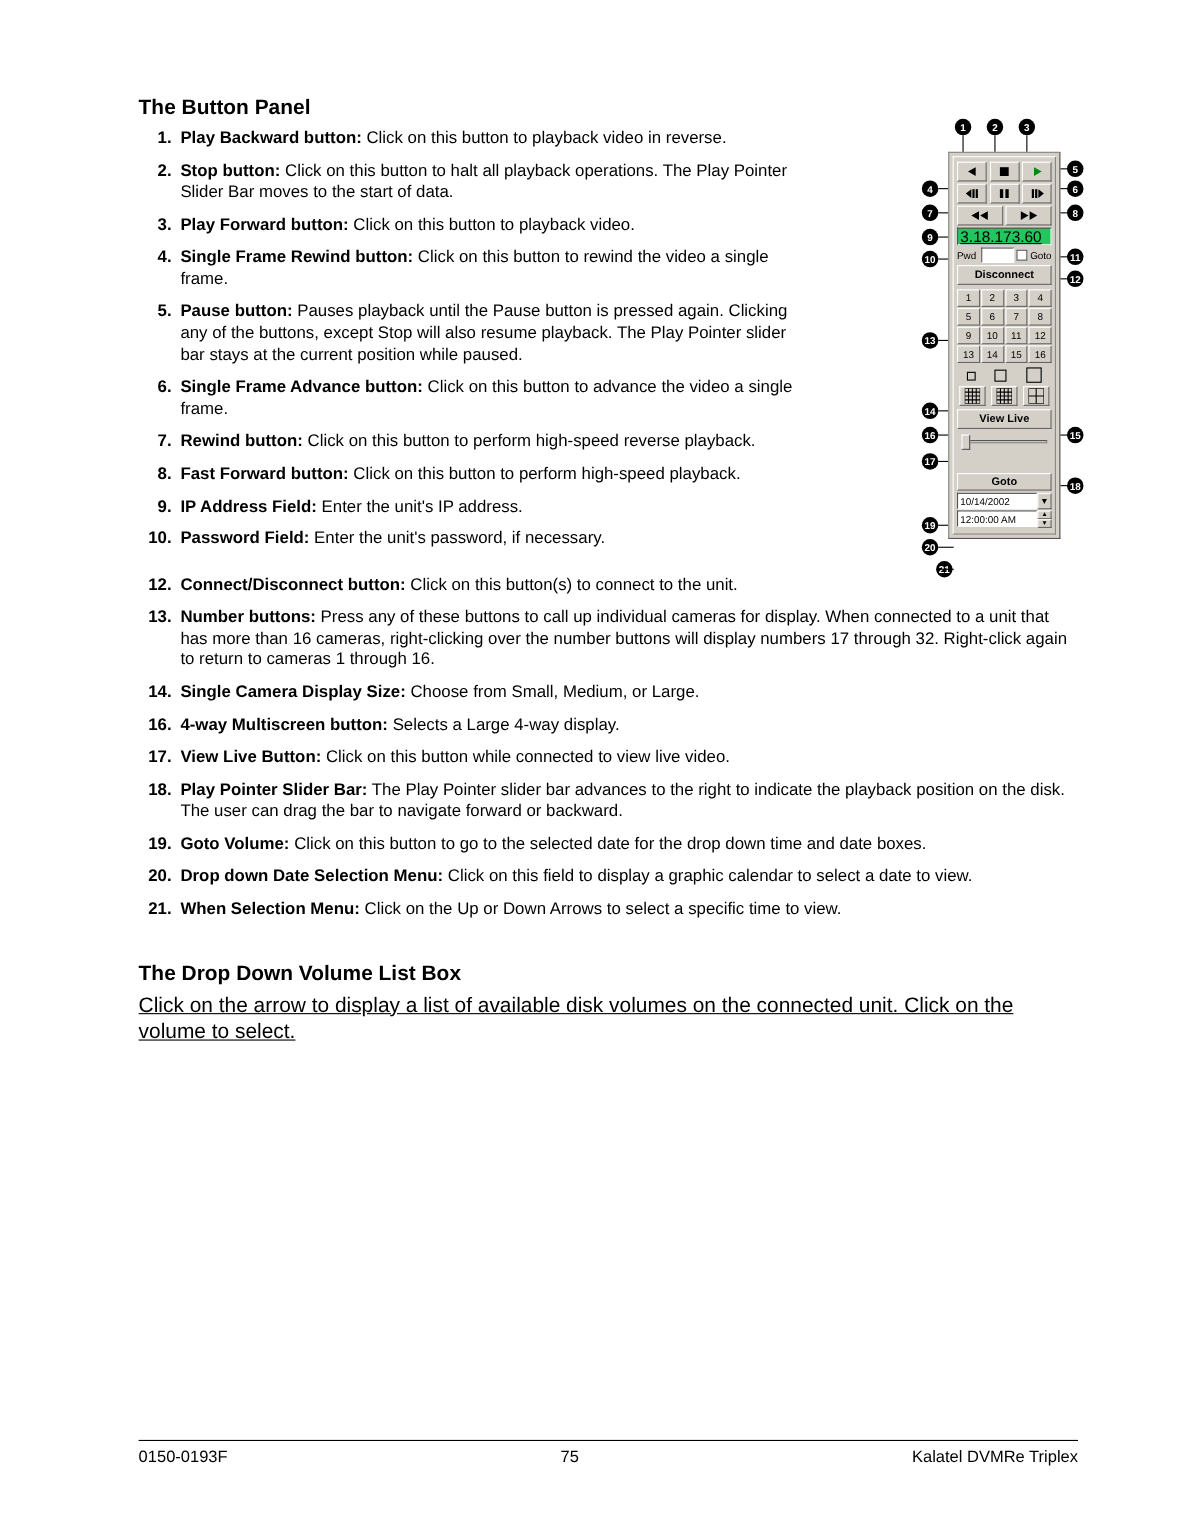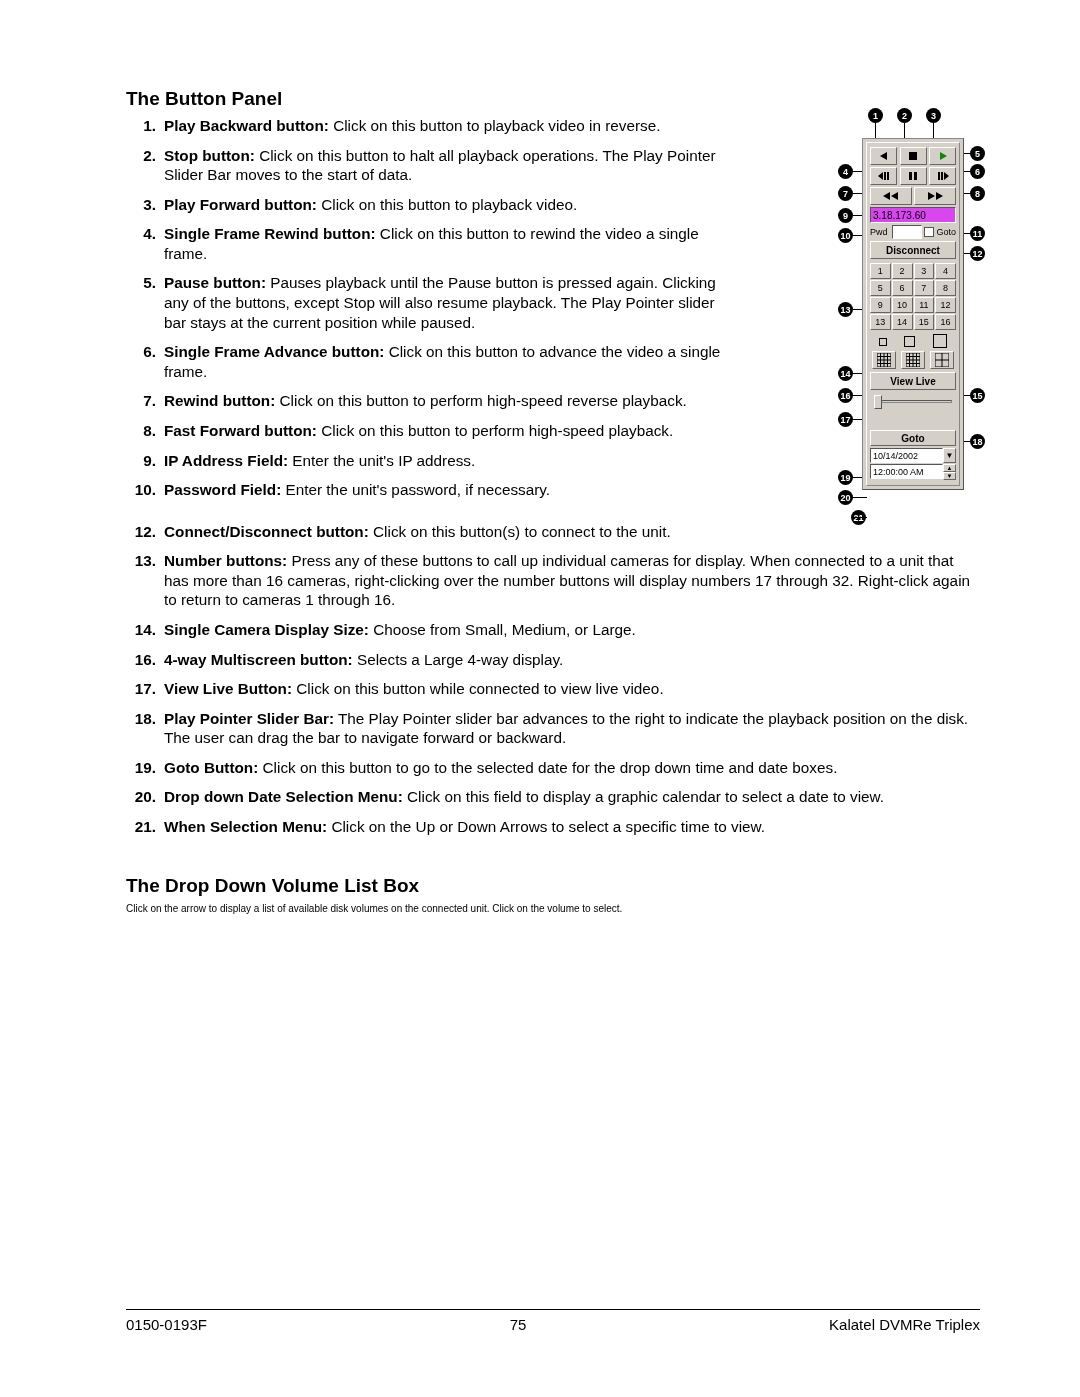--- a/index.html
+++ b/index.html
@@ -39,24 +39,25 @@
     position: absolute;
     left: -32px;
     width: 28px;
     text-align: right;
     font-weight: bold;
   }
   ol.main-list > li .label { font-weight: bold; }
   .narrow { width: 580px; }
   .wide { width: 820px; }
   .volume-body {
-    font-size: 10px;
+    font-size: 19px;
     line-height: 1.28;
     width: 830px;
     margin: 4px 0 0 0;
+    text-decoration: underline;
   }
   .panel-figure {
     position: absolute;
     top: 108px;
     right: 100px;
     width: 130px;
   }
   .panel {
     position: absolute;
     left: 12px;
@@ -83,23 +84,23 @@
     background: #d4d0c8;
     display: flex; align-items: center; justify-content: center;
     font-size: 10px;
   }
   .pbtn svg { display: block; }
   .ip-field {
     width: 100%; height: 16px;
     border: 1px solid #888;
     border-top-color: #555; border-left-color: #555;
     border-right-color: #fff; border-bottom-color: #fff;
-    background: #d946ef;
-    font-size: 10px; padding: 0 2px;
-    display: flex; align-items: center;
+    background: #22c55e;
+    font-size: 14px; padding: 0 2px;
+    display: flex; align-items: center; text-decoration: underline;
   }
   .pwd-row { display: flex; align-items: center; margin: 2px 0; font-size: 9px; gap: 2px; }
   .pwd-row .lbl { width: 20px; }
   .pwd-row .inp { flex: 1 1 auto; height: 14px; border: 1px solid #888; border-top-color:#555; border-left-color:#555; border-right-color:#fff; border-bottom-color:#fff; background:#fff; }
   .pwd-row .chk { width: 10px; height: 10px; border: 1px solid #555; background: #fff; }
   .pwd-row .live { font-size: 9px; }
   .wide-btn {
     width: 100%; height: 18px; margin: 2px 0;
     border: 1px solid #fff; border-right-color:#666; border-bottom-color:#666;
     background: #d4d0c8; font-size: 10px; font-weight: bold;
@@ -166,21 +167,21 @@
       <li class="narrow"><span class="num">7.</span><span class="label">Rewind button:</span><span> Click on this button to perform high-speed reverse playback.</span></li>
       <li class="narrow"><span class="num">8.</span><span class="label">Fast Forward button:</span><span> Click on this button to perform high-speed playback.</span></li>
       <li class="narrow"><span class="num">9.</span><span class="label">IP Address Field:</span><span> Enter the unit's IP address.</span></li>
       <li class="narrow" style="padding-bottom: 22px;"><span class="num">10.</span><span class="label">Password Field:</span><span> Enter the unit's password, if necessary.</span></li>
       <li class="wide"><span class="num">12.</span><span class="label">Connect/Disconnect button:</span><span> Click on this button(s) to connect to the unit.</span></li>
       <li class="wide"><span class="num">13.</span><span class="label">Number buttons:</span><span> Press any of these buttons to call up individual cameras for display.  When connected to a unit that has more than 16 cameras, right-clicking over the number buttons will display numbers 17 through 32.  Right-click again to return to cameras 1 through 16.</span></li>
       <li class="wide"><span class="num">14.</span><span class="label">Single Camera Display Size:</span><span> Choose from Small, Medium, or Large.</span></li>
       <li class="wide"><span class="num">16.</span><span class="label">4-way Multiscreen button:</span><span> Selects a Large 4-way display.</span></li>
       <li class="wide"><span class="num">17.</span><span class="label">View Live Button:</span><span> Click on this button while connected to view live video.</span></li>
       <li class="wide"><span class="num">18.</span><span class="label">Play Pointer Slider Bar:</span><span> The Play Pointer slider bar advances to the right to indicate the playback position on the disk.  The user can drag the bar to navigate forward or backward.</span></li>
-      <li class="wide"><span class="num">19.</span><span class="label">Goto Button:</span><span> Click on this button to go to the selected date for the drop down time and date boxes.</span></li>
+      <li class="wide"><span class="num">19.</span><span class="label">Goto Volume:</span><span> Click on this button to go to the selected date for the drop down time and date boxes.</span></li>
       <li class="wide"><span class="num">20.</span><span class="label">Drop down Date Selection Menu:</span><span> Click on this field to display a graphic calendar to select a date to view.</span></li>
       <li class="wide"><span class="num">21.</span><span class="label">When Selection Menu:</span><span>  Click on the Up or Down Arrows to select a specific time to view.</span></li>
     </ol>
 
   <div class="gap"></div>
 
   <h2>The Drop Down Volume List Box</h2>
   <p class="volume-body">Click on the arrow to display a list of available disk volumes on the connected unit. Click on the volume to select.</p>
 
   <div class="panel-figure">

